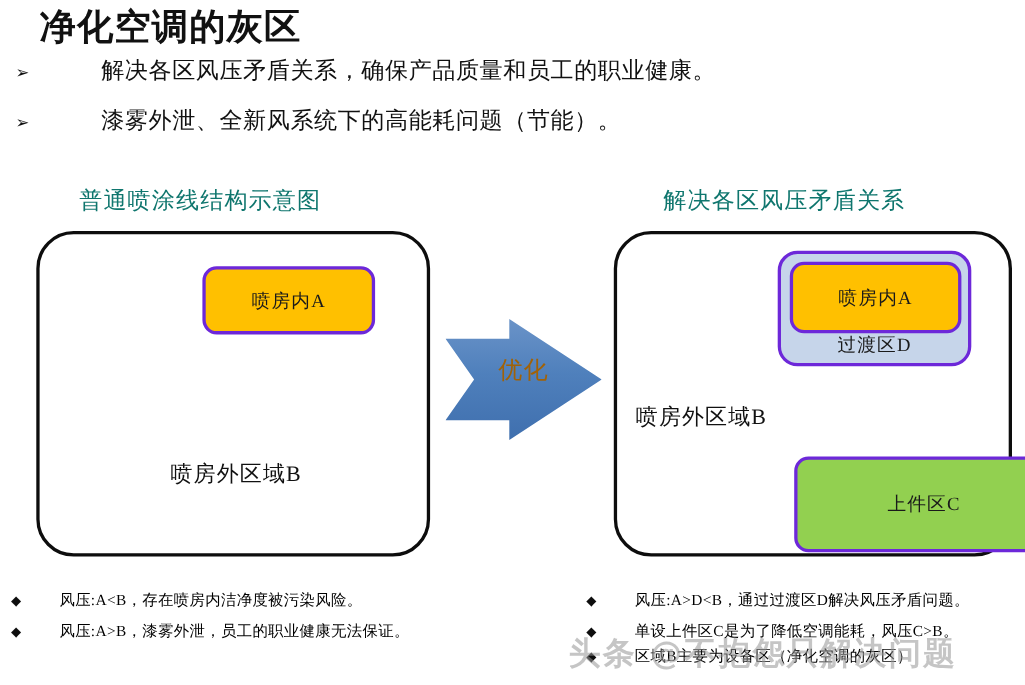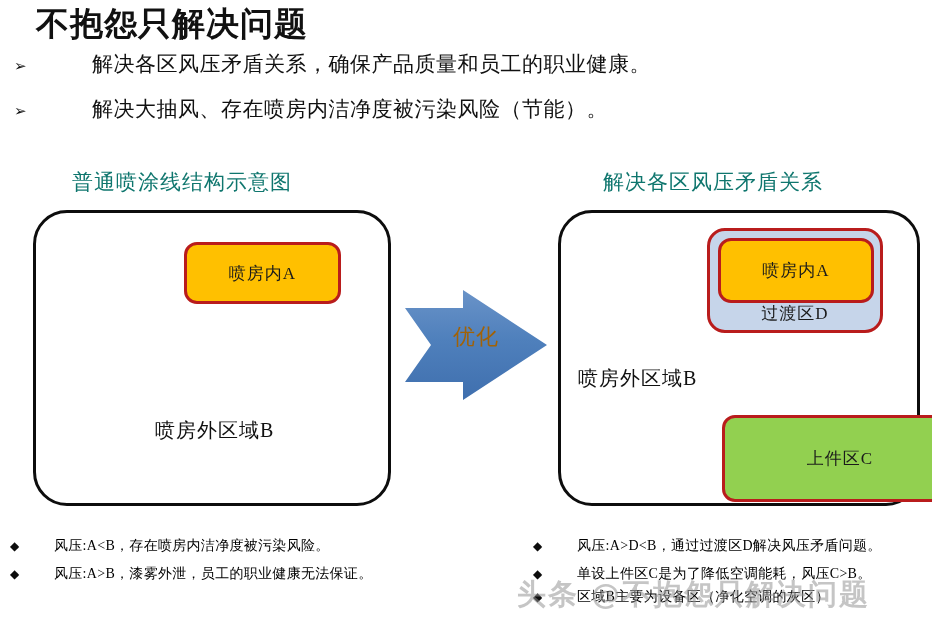--- a/index.html
+++ b/index.html
@@ -84,21 +84,21 @@
     letter-spacing: 1px;
     white-space: nowrap;
   }
   #label-left-B  { left: 155px; top: 417px; }
   #label-right-B { left: 578px; top: 365px; }
 
   
   .zone {
     position: absolute;
     box-sizing: border-box;
-    border: 3px solid #b91c1c;
+    border: 3px solid #6d28d9;
     border-radius: 14px;
     display: flex;
     align-items: center;
     justify-content: center;
   }
   .zone-text {
     font-family: "Liberation Serif", "DejaVu Serif", serif;
     font-size: 17px;
     color: #1a1a1a;
     letter-spacing: 1px;
@@ -202,29 +202,29 @@
     letter-spacing: 2px;
     white-space: nowrap;
     pointer-events: none;
   }
 </style>
 </head>
 <body>
 
 <div id="slide">
 
-  <div class="slide-title">不抱怨只解决问题</div>
+  <div class="slide-title">净化空调的灰区</div>
 
   <div class="bullet-row" id="hdr-b1">
     <span class="bullet-glyph">➢</span>
     <span class="bullet-text">解决各区风压矛盾关系，确保产品质量和员工的职业健康。</span>
   </div>
   <div class="bullet-row" id="hdr-b2">
     <span class="bullet-glyph">➢</span>
-    <span class="bullet-text">解决大抽风、存在喷房内洁净度被污染风险（节能）。</span>
+    <span class="bullet-text">漆雾外泄、全新风系统下的高能耗问题（节能）。</span>
   </div>
 
   <div class="diagram-caption" id="cap-left">普通喷涂线结构示意图</div>
   <div class="diagram-caption" id="cap-right">解决各区风压矛盾关系</div>
 
   <div class="region-box" id="box-left"></div>
   <div class="zone" id="zone-a-left">
     <span class="zone-text">喷房内A</span>
   </div>
   <div class="region-label" id="label-left-B">喷房外区域B</div>

